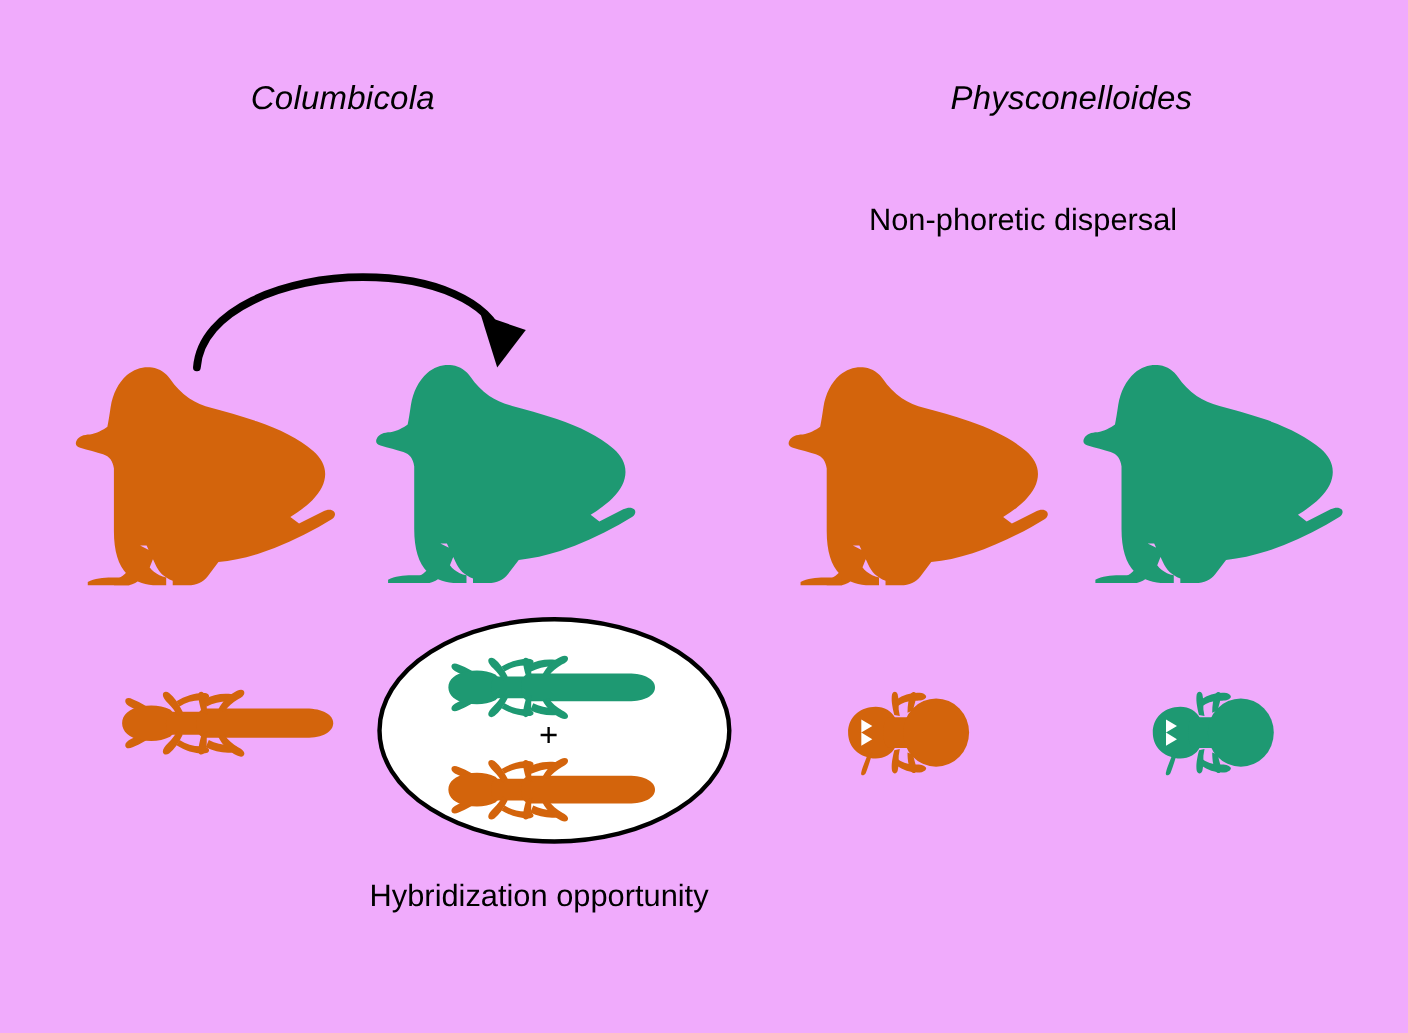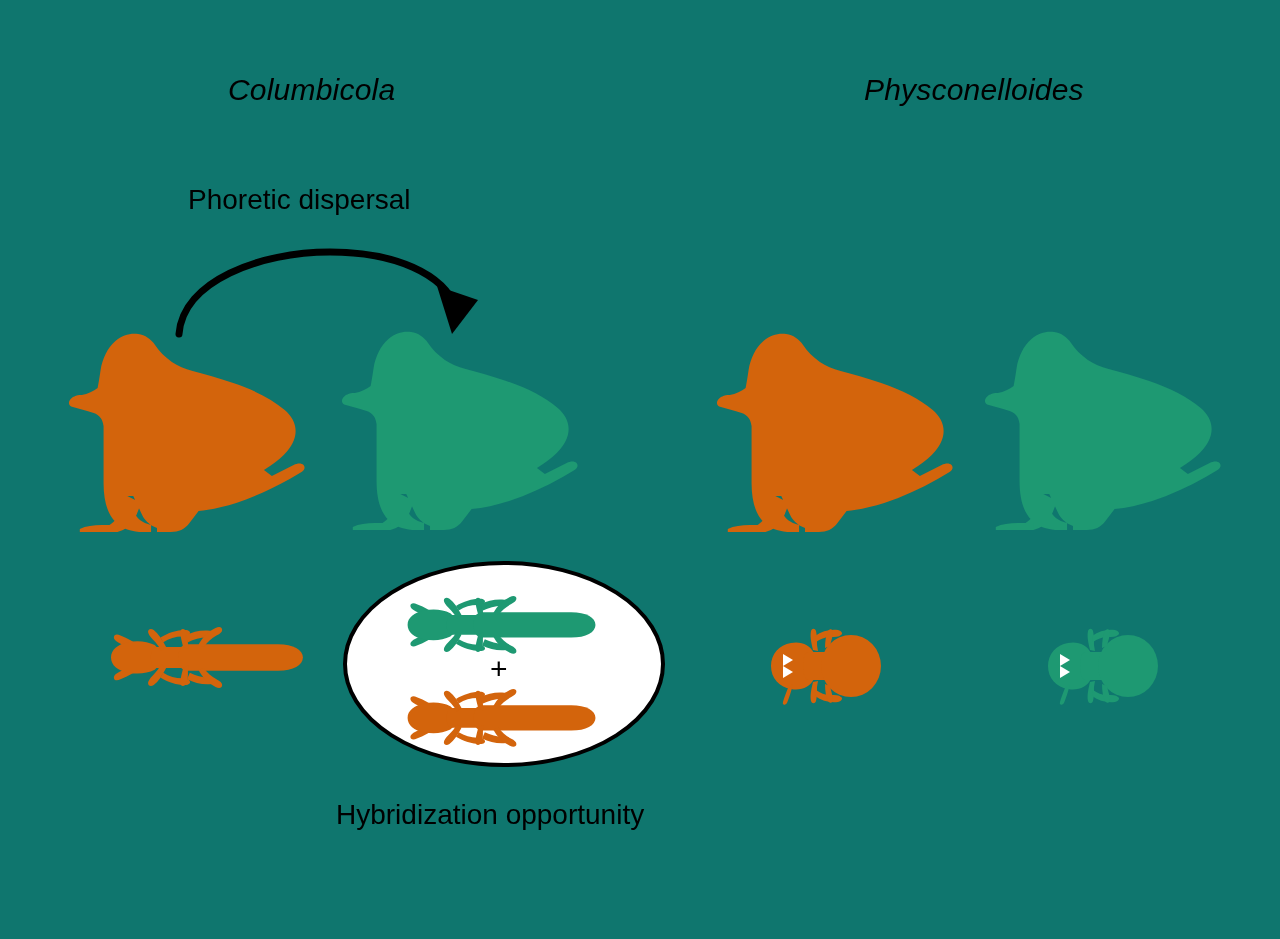--- a/index.html
+++ b/index.html
@@ -54,21 +54,21 @@
   .lbl-columbicola  { left: 228px; top: 75px; }
   .lbl-physconelloides { left: 864px; top: 75px; }
   .lbl-phoretic     { left: 188px; top: 186px; }
   .lbl-nonphoretic  { left: 790px; top: 186px; }
   .lbl-caption      { left: 336px; top: 801px; text-align: right; }
   .lbl-plus         { left: 490px; top: 654px; }
 </style>
 </head>
 <body>
 
-<div id="figure" style="background: #0f766e;">
+<div id="figure" style="background: #f0abfc;">
 
   <svg class="layer" viewBox="0 0 1280 939" xmlns="http://www.w3.org/2000/svg">
 
     <defs>
 
       <g id="pigeon">
         <path d="
           M 22 62
           C 16 62 12 64 10 67
           C 8 70 9 73 13 74
@@ -203,20 +203,20 @@
     <g color="#1E9972" transform="translate(1040,626) scale(1.0,1.0)">
       <use href="#body-louse"></use>
     </g>
 
   </svg>
 
   <div class="fig-label genus-label lbl-columbicola">Columbicola</div>
 
   <div class="fig-label genus-label lbl-physconelloides">Physconelloides</div>
 
-  <div class="fig-label dispersal-label lbl-phoretic">Phoretic dispersal</div>
-
+
+  <div class="fig-label dispersal-label lbl-nonphoretic">Non-phoretic dispersal</div>
 
   <div class="fig-label plus-sign lbl-plus">+</div>
 
   <div class="fig-label caption-label lbl-caption">Hybridization opportunity</div>
 
 </div>
 
 </body></html>

